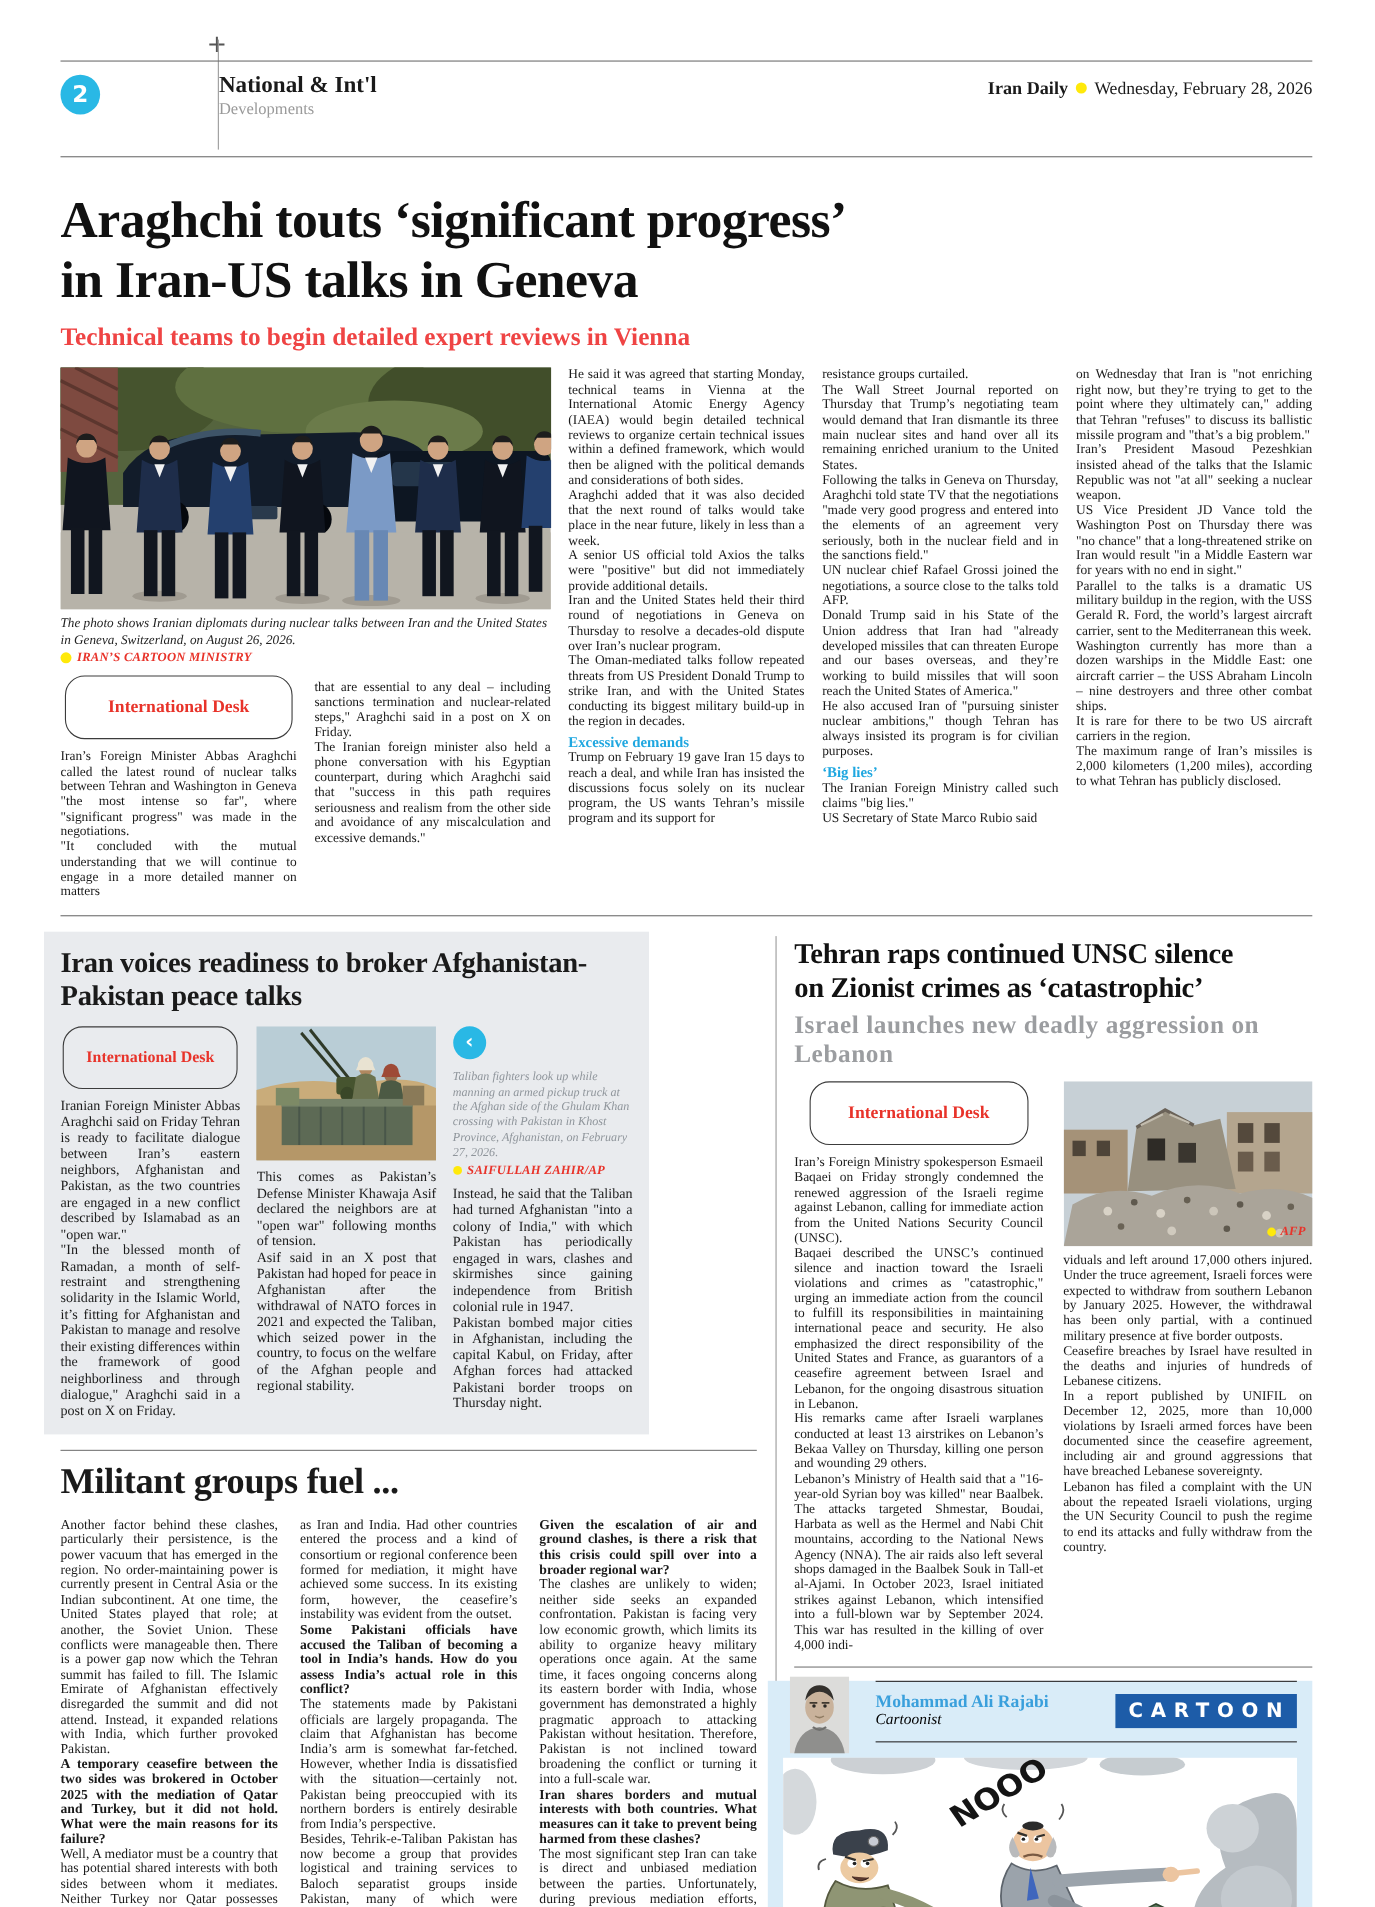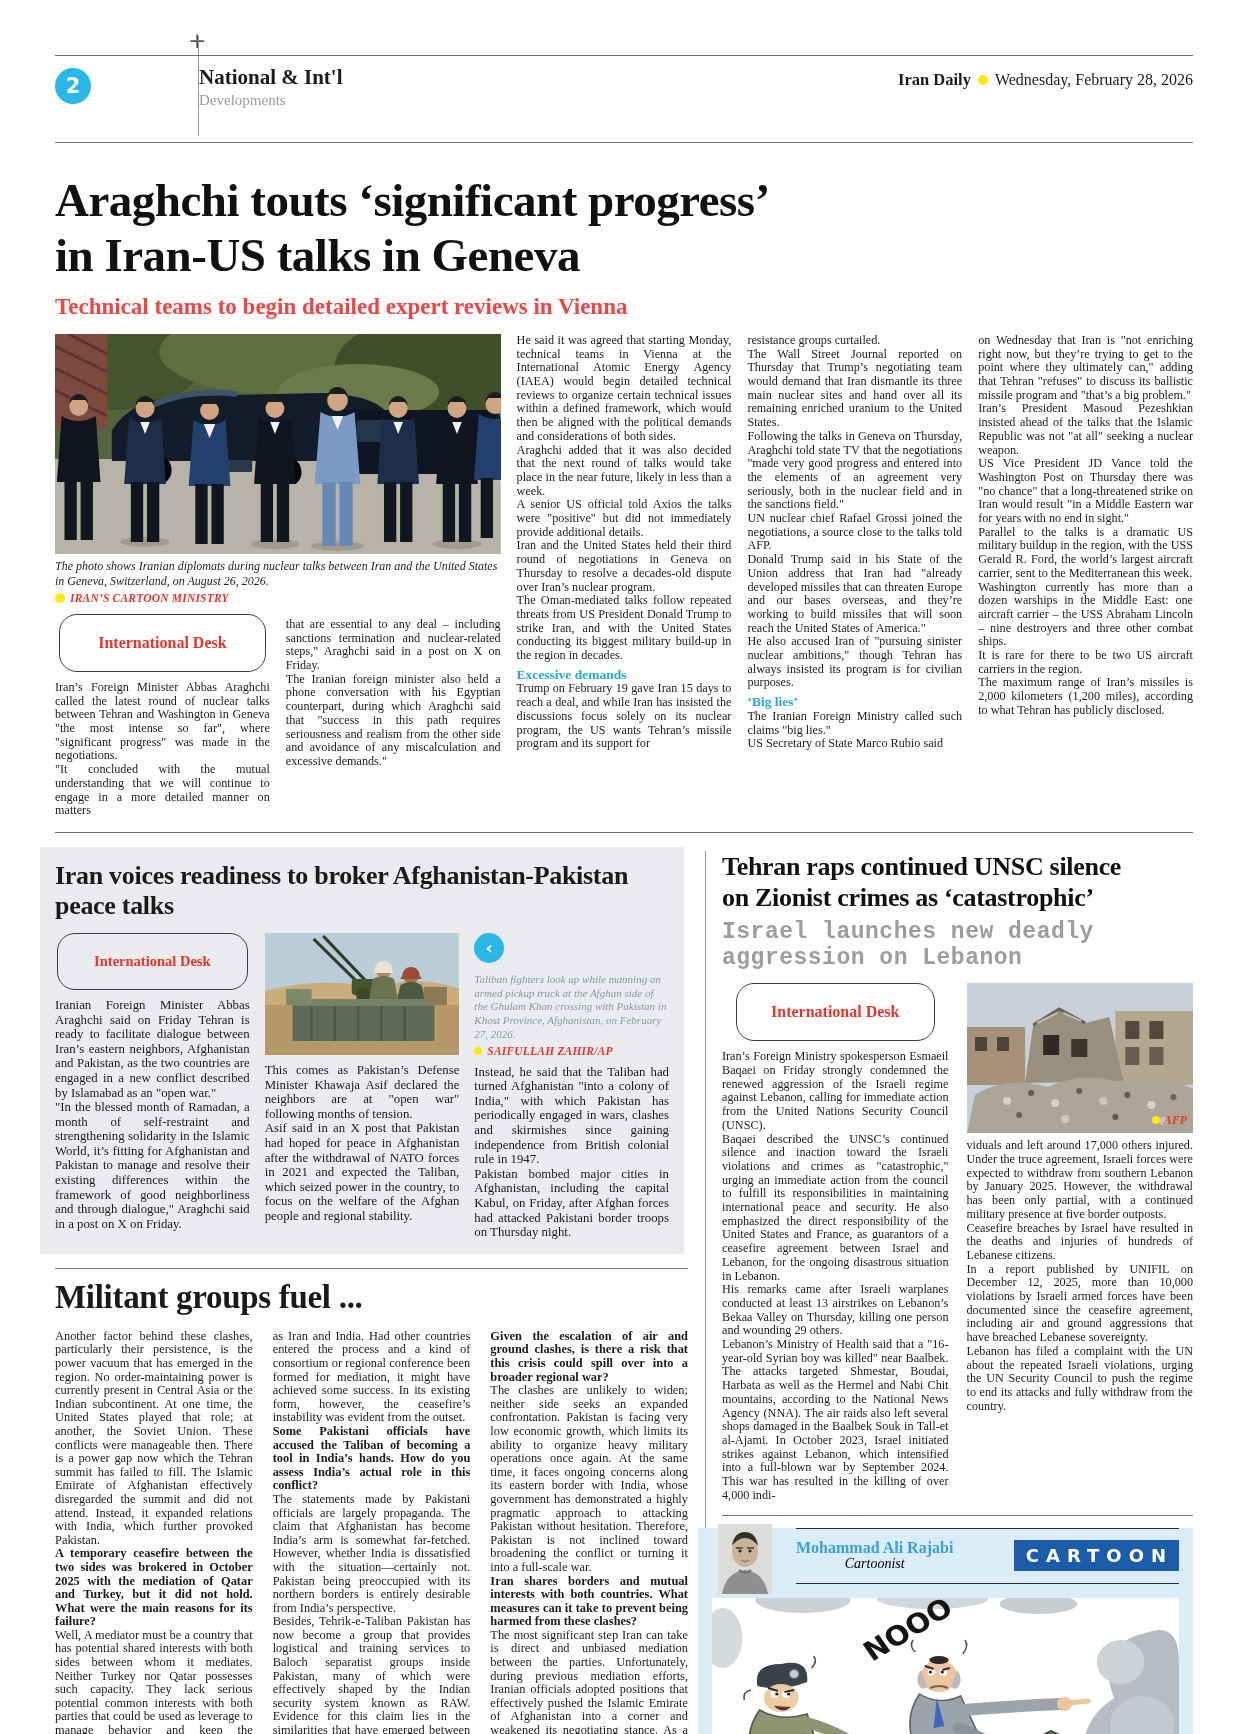--- a/index.html
+++ b/index.html
@@ -38,46 +38,46 @@
   .inner-2col{display:grid;grid-template-columns:1fr 1fr;gap:16px;margin-top:10px;}
   .desk-pill{border:1.5px solid #3c3c3c;border-radius:18px;text-align:center;color:#e8332a;
       font-weight:bold;font-size:16px;padding:19px 8px;margin:0 4px 9px;}
   .desk-pill.sm{font-size:14.5px;margin:0 2px 8px;}
   
   .split-row{display:flex;margin-top:14px;}
   .left-track{width:633px;flex:none;}
   .v-divider{width:1px;background:#9a9a9a;margin:4px 16px 0 17px;flex:none;}
   .right-track{flex:1;min-width:0;}
   
-  .gray-box{background:#e9ebee;margin-left:-15px;width:644px;box-sizing:border-box;padding:12px 15px 14px;}
+  .gray-box{background:#e9ebee;margin-left:-15px;width:550px;box-sizing:border-box;padding:12px 15px 14px;}
   .gray-box h2{font-size:26px;margin:2px 0 12px;letter-spacing:-0.3px;}
   .box-cols{display:grid;grid-template-columns:1fr 1fr 1fr;gap:15px;}
   .box-text{font-size:12.8px;line-height:14.6px;text-align:justify;}
   .box-text p{margin:0;}
   .flip-btn{width:30px;height:30px;border-radius:50%;background:#29b8e5;color:#fff;display:flex;
       align-items:center;justify-content:center;font-family:"DejaVu Sans",sans-serif;
       font-size:18px;font-weight:bold;margin-bottom:10px;}
   .caption.lt{color:#8f959b;font-size:11px;}
   
   .unsc-h2{font-size:26px;line-height:1.2;font-weight:bold;margin:4px 0 6px;white-space:pre-line;letter-spacing:-0.3px;color:#111;}
-  .unsc-deck{font-size:23px;font-weight:bold;color:#9b9da0;margin:0 0 12px;letter-spacing:.5px;font-family:Liberation Mono, monospace;}
+  .unsc-deck{font-size:23px;font-weight:bold;color:#9b9da0;margin:0 0 12px;letter-spacing:.5px;}
   .unsc-cols{display:grid;grid-template-columns:1fr 1fr;gap:18px;}
   .photo-rel{position:relative;margin-bottom:6px;}
   .chip{position:absolute;right:6px;bottom:7px;display:flex;align-items:center;gap:4px;}
   
   .int-rule{margin:14px 0 10px;border-top:1px solid #777;}
   .int-h1{font-size:33px;margin:0 0 14px;letter-spacing:-0.3px;}
   .int-cols{display:grid;grid-template-columns:1fr 1fr 1fr;gap:20px;}
   .int-text{font-size:12.4px;line-height:13.6px;text-align:justify;}
   .int-text p{margin:0;}
   
   .cartoon-rule{margin:12px 0 8px;border-top:1px solid #777;}
   .cartoon-panel{background:#d9ecf8;margin-left:-24px;padding:0 14px 18px;position:relative;}
   .cartoon-band{margin:12px 0 0 84px;border-top:1.5px solid #2a2a2a;border-bottom:1.5px solid #2a2a2a;
-      height:54px;display:flex;align-items:center;text-align:center;}
+      height:54px;display:flex;align-items:center;}
   .cartoonist-photo{position:absolute;left:20px;top:-4px;width:54px;height:70px;}
   .cartoonist-name{color:#3aa0dc;font-weight:bold;font-size:16px;line-height:1.1;}
   .cartoonist-role{color:#000000;font-style:italic;font-size:14px;}
   .cartoon-label{margin-left:auto;background:#1d5ca8;color:#fff;font-family:"DejaVu Sans",sans-serif;
       font-weight:bold;font-size:18px;letter-spacing:7px;padding:5px 6px 5px 12px;}
   .cartoon-art{margin-top:14px;background:#fff;display:block;width:100%;height:268px;}
   
   .hd{fill:#cfa482;} .hair{fill:#1d1d1d;} .shirt{fill:#f2f2f2;}
   .suit-a{fill:#1e2d4a;} .suit-b{fill:#24406e;} .suit-c{fill:#10151f;} .suit-lb{fill:#7b9ac6;}
   .leg{fill:#11161f;}

